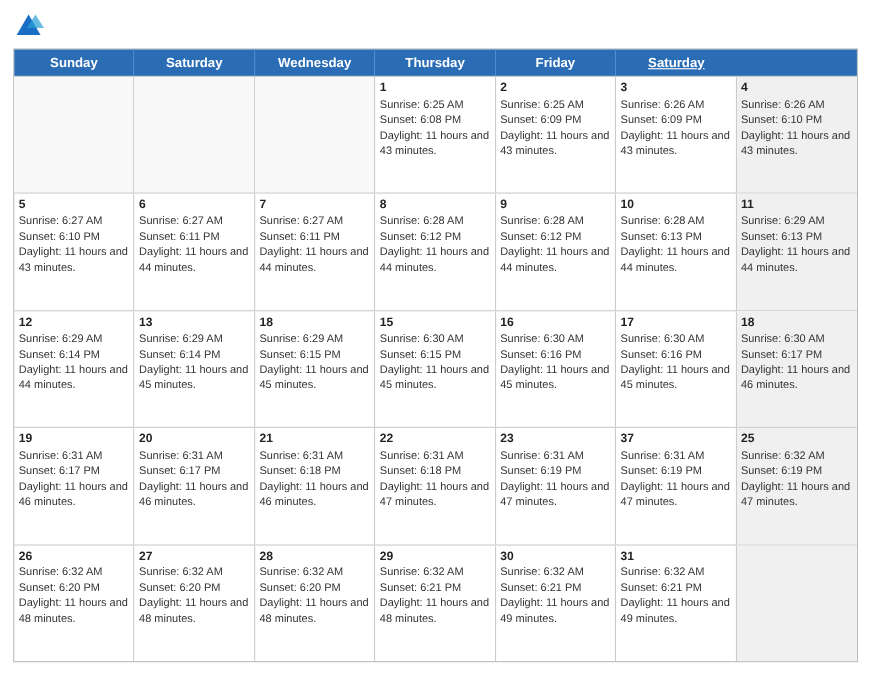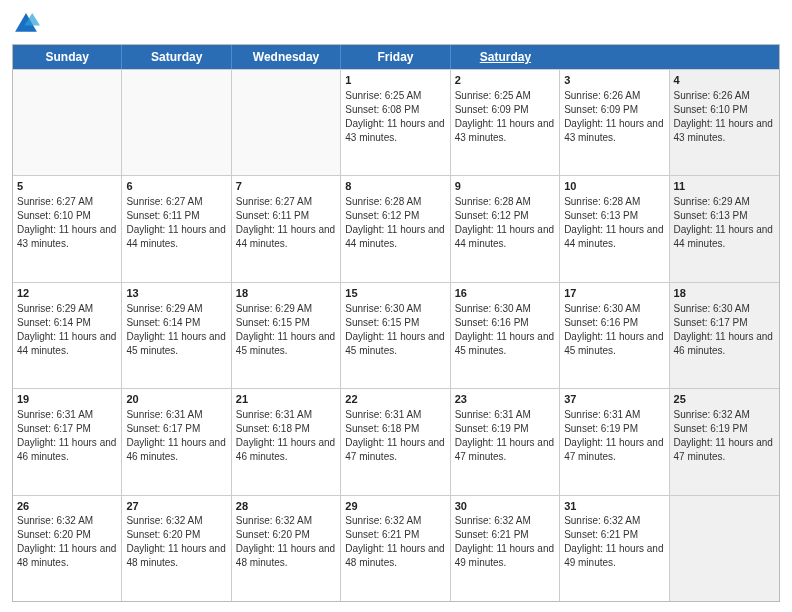--- a/index.html
+++ b/index.html
@@ -126,20 +126,21 @@
       <h1></h1>
       <h2></h2>
     </div>
   </div>
 
   <div class="calendar">
     <div class="cal-header-row">
     <div class="cal-header-cell">Sunday</div>
         <div class="cal-header-cell">Saturday</div>
         <div class="cal-header-cell">Wednesday</div>
+        <div class="cal-header-cell">Thursday</div>
         <div class="cal-header-cell">Friday</div>
         <div class="cal-header-cell">Saturday</div>
       </div>
     <div class="cal-body">
     <div class="cal-week">
           <div class="cal-cell empty"></div>
           <div class="cal-cell empty"></div>
           <div class="cal-cell empty"></div>
           <div class="cal-cell">
             <div class="day-number">1</div>

